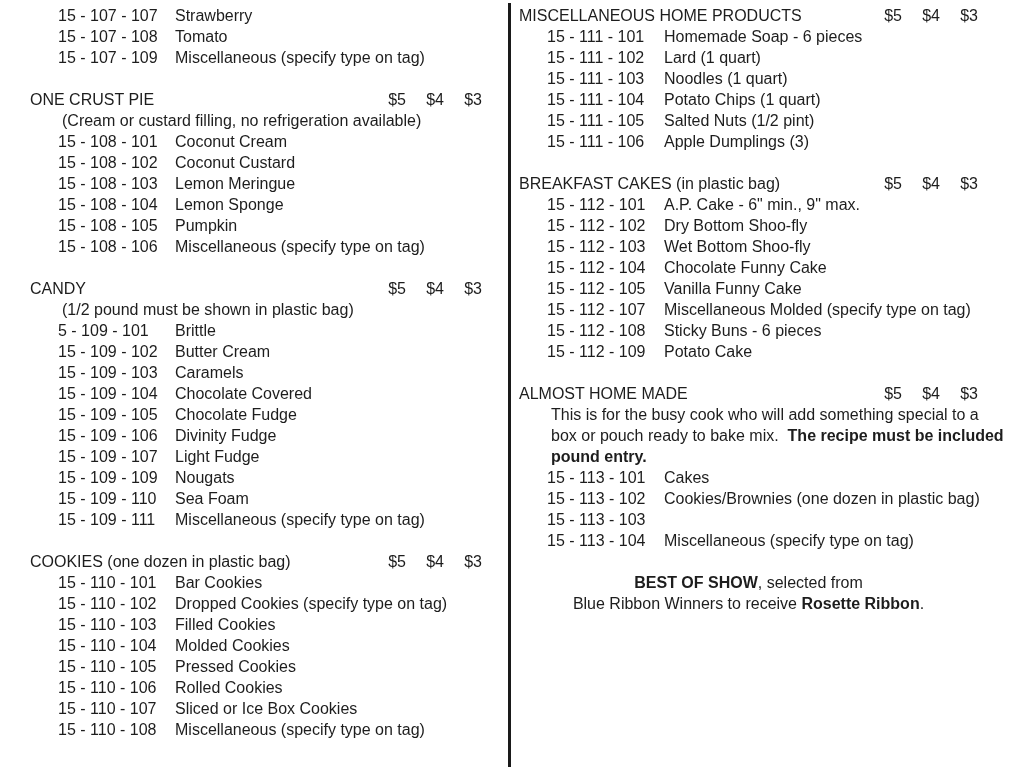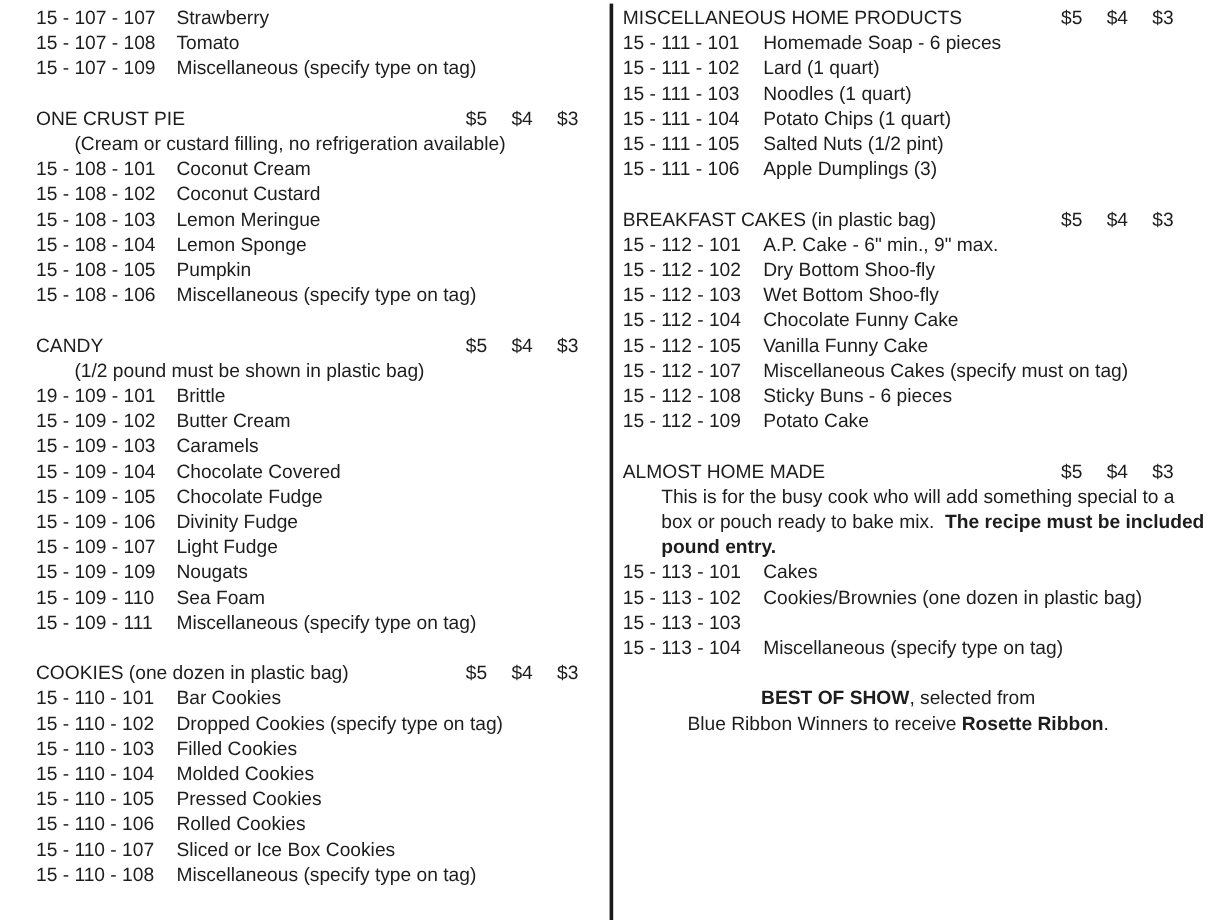--- a/index.html
+++ b/index.html
@@ -25,21 +25,21 @@
     width: 3px;
     height: 764px;
     background: #1a1a1a;
   }
   .section { margin: 0; }
   .col > .section + .section { margin-top: 21px; }
   .sec-head { display: flex; justify-content: space-between; align-items: baseline; }
   .sec-title { text-underline-offset: 3px; white-space: nowrap; }
   .prices { display: flex; flex: none; }
   .price { width: 38px; text-align: right; white-space: nowrap; }
-  .row { display: flex; }
+  .row { display: flex; margin-left: 28px; }
   .code { flex: none; width: 117px; white-space: nowrap; }
   .name { flex: 1; white-space: nowrap; }
   .note, .desc-line { padding-left: 32px; white-space: pre; }
   .bold { font-weight: bold; }
   .footer { margin-top: 21px; text-align: center; }
   .footer-line { white-space: pre; }
 </style>
 </head>
 <body>
 
@@ -98,21 +98,21 @@
         <div class="sec-head">
           <span class="sec-title">CANDY</span>
           <span class="prices">
             <span class="price">$5</span>
             <span class="price">$4</span>
             <span class="price">$3</span>
           </span>
         </div>
         <div class="note">(1/2 pound must be shown in plastic bag)</div>
         <div class="row">
-          <span class="code">19 - 109 - 101</span>
+          <span class="code">5 - 109 - 101</span>
           <span class="name">Brittle</span>
         </div>
         <div class="row">
           <span class="code">15 - 109 - 102</span>
           <span class="name">Butter Cream</span>
         </div>
         <div class="row">
           <span class="code">15 - 109 - 103</span>
           <span class="name">Caramels</span>
         </div>
@@ -248,21 +248,21 @@
         <div class="row">
           <span class="code">15 - 112 - 104</span>
           <span class="name">Chocolate Funny Cake</span>
         </div>
         <div class="row">
           <span class="code">15 - 112 - 105</span>
           <span class="name">Vanilla Funny Cake</span>
         </div>
         <div class="row">
           <span class="code">15 - 112 - 107</span>
-          <span class="name">Miscellaneous Cakes (specify must on tag)</span>
+          <span class="name">Miscellaneous Molded (specify type on tag)</span>
         </div>
         <div class="row">
           <span class="code">15 - 112 - 108</span>
           <span class="name">Sticky Buns - 6 pieces</span>
         </div>
         <div class="row">
           <span class="code">15 - 112 - 109</span>
           <span class="name">Potato Cake</span>
         </div>
       </div>

